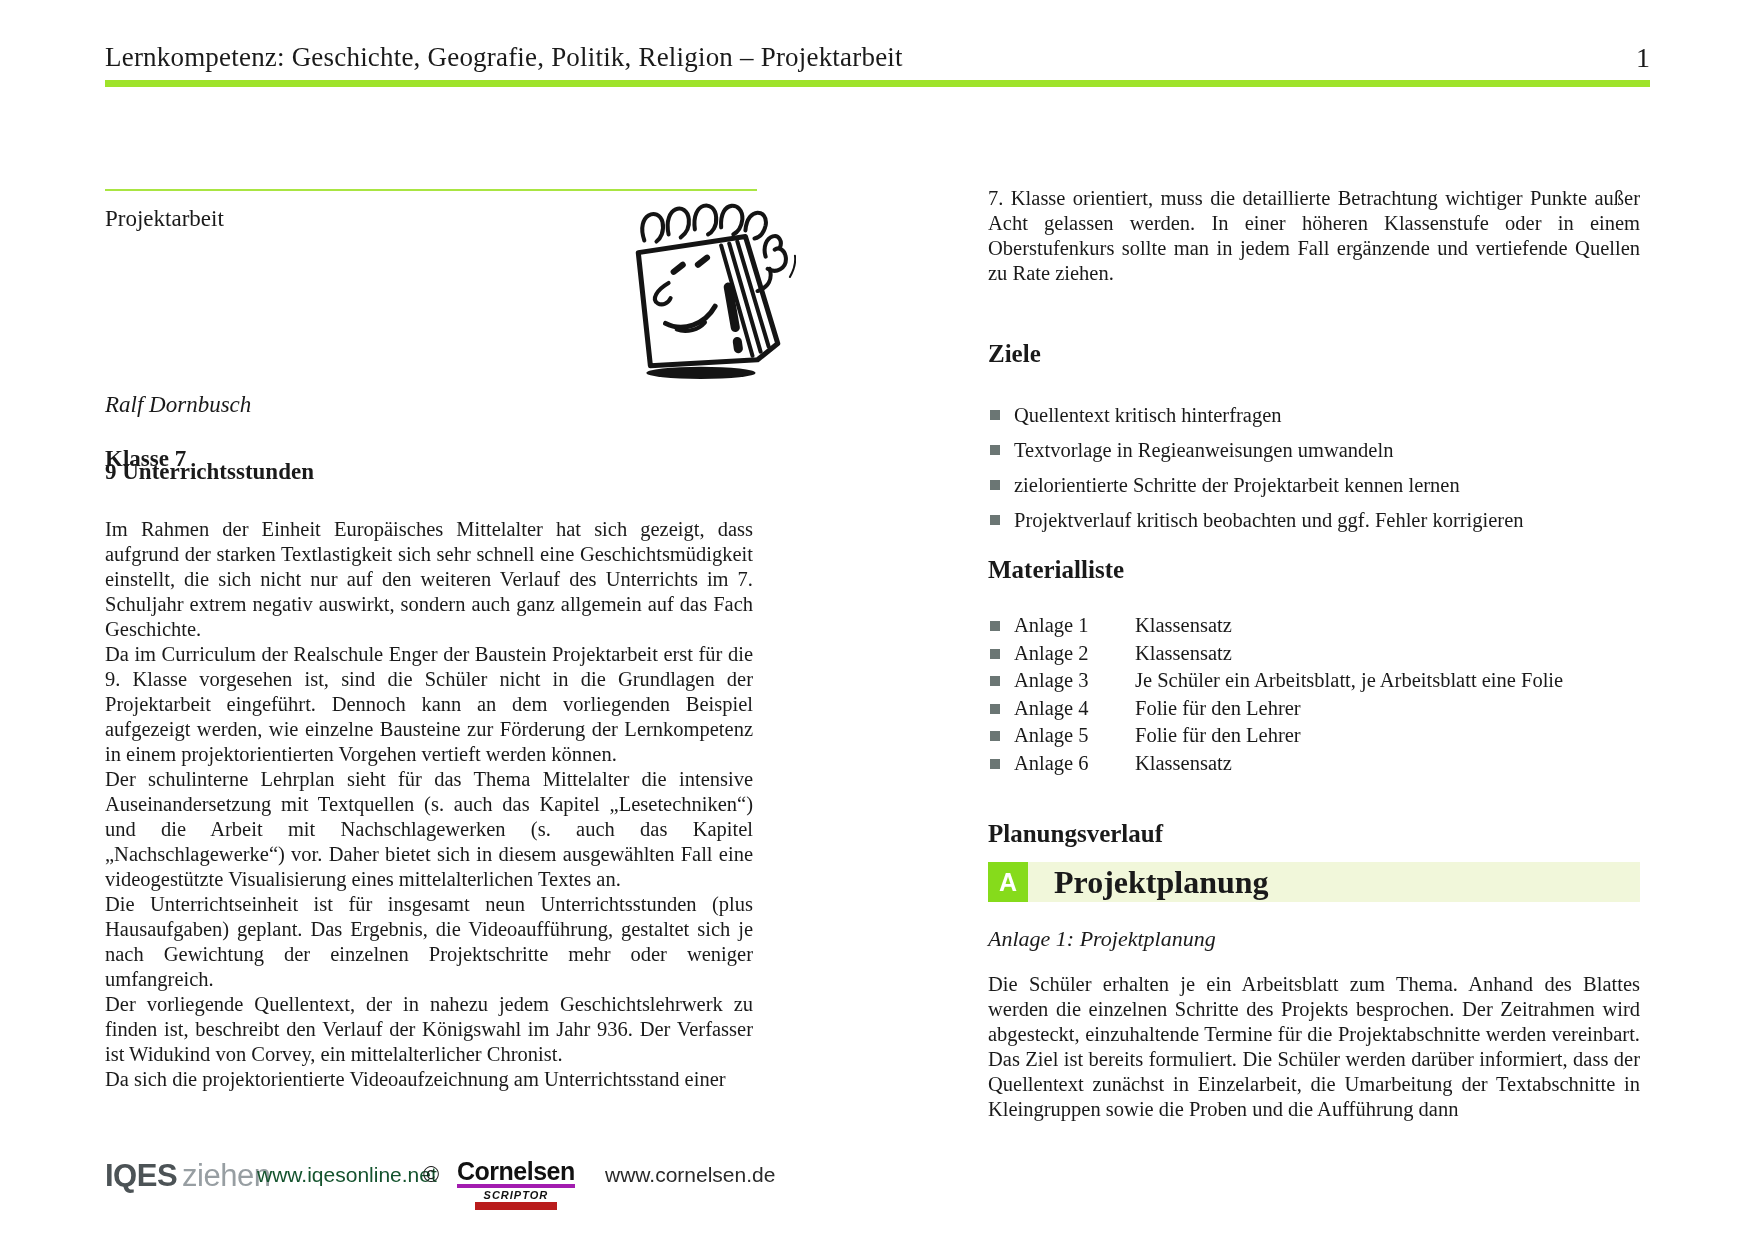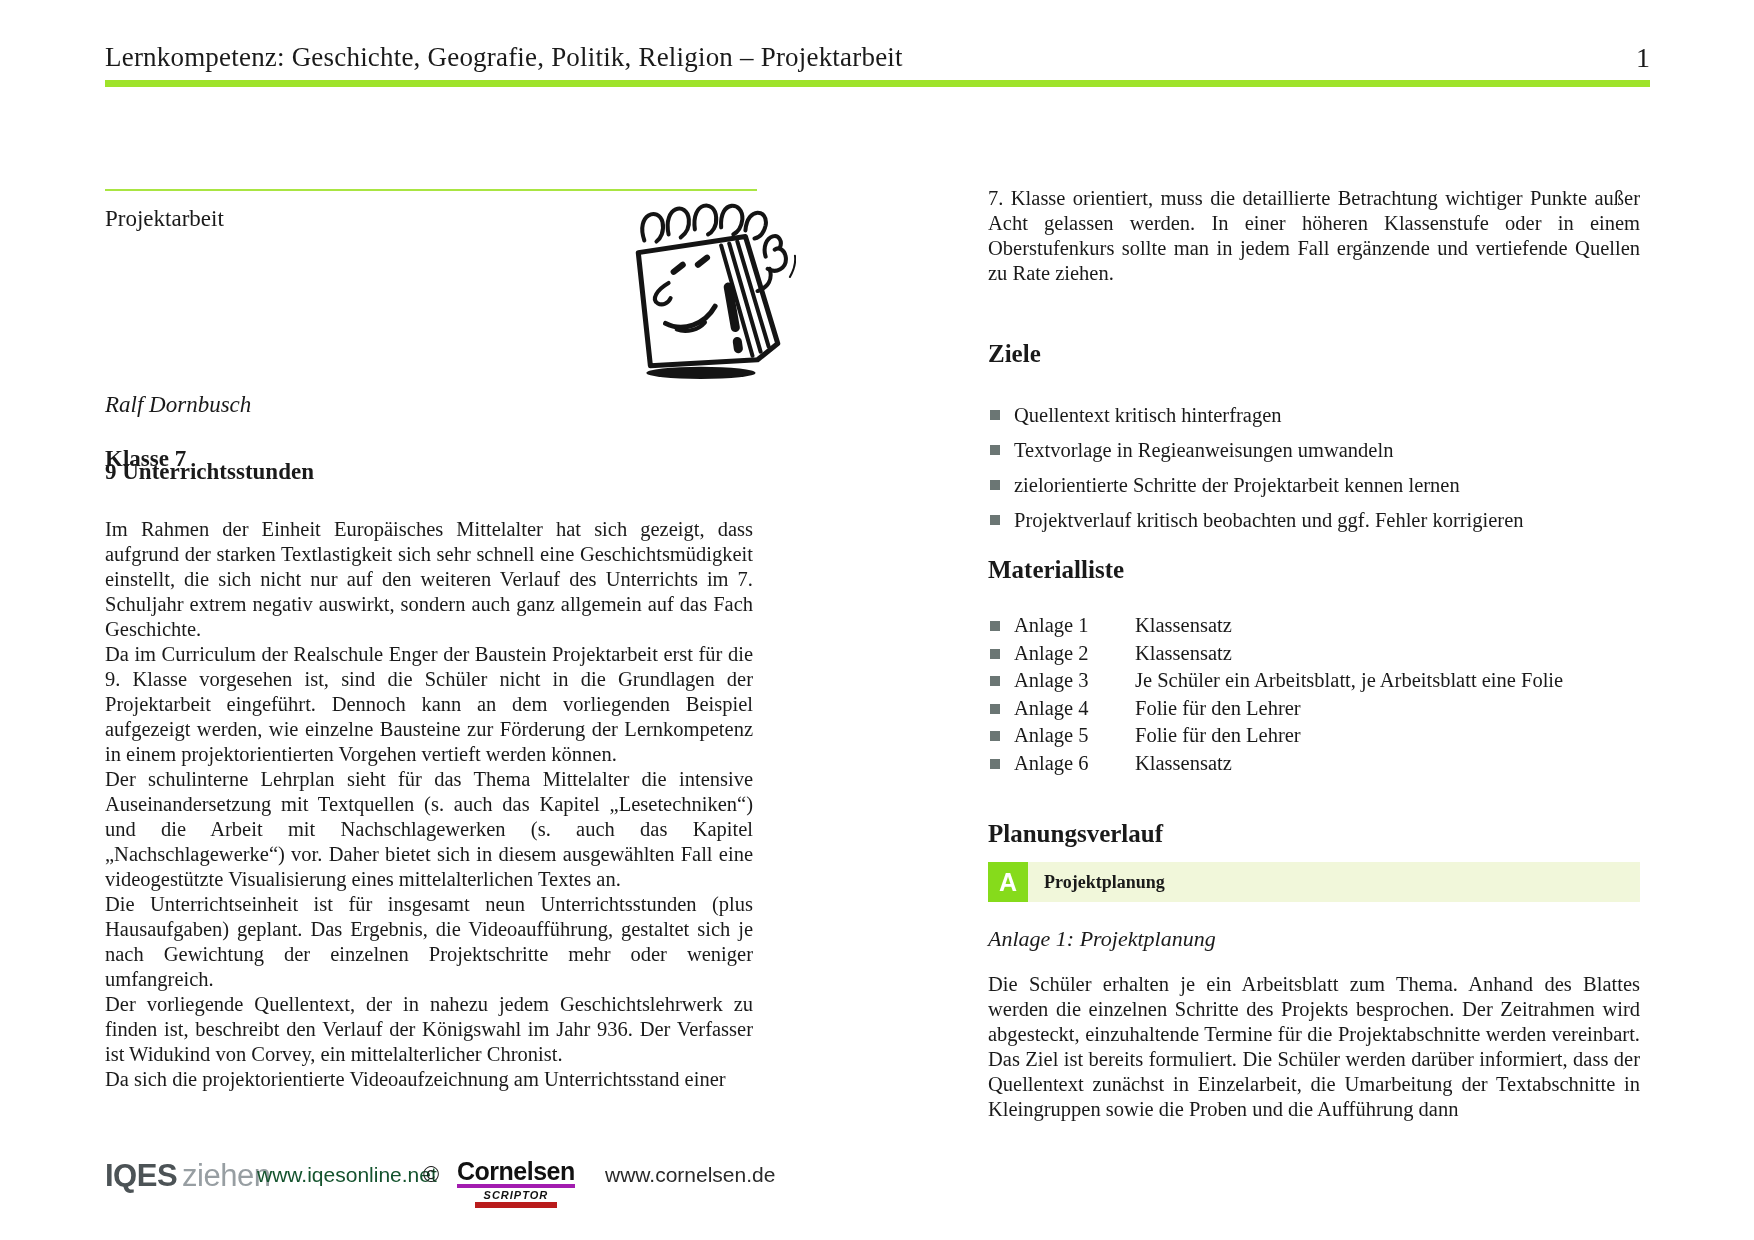--- a/index.html
+++ b/index.html
@@ -39,34 +39,34 @@
   .mat-label{flex:0 0 121px;}
   .mat-desc{flex:1 1 auto;}
 
   .phase-box{position:absolute;left:988px;top:862px;width:652px;height:40px;display:flex;align-items:stretch;}
   .phase-letter{
     flex:0 0 40px;background:#86db1b;color:#ffffff;
     font-family:"Liberation Sans", sans-serif;font-weight:bold;font-size:25px;
     display:flex;align-items:center;justify-content:center;
   }
   .phase-strip{flex:1 1 auto;background:#f1f7da;display:flex;align-items:center;}
-  .phase-title{font-size:18px;font-weight:bold;padding-left:16px;}
+  .phase-title{font-size:32px;font-weight:bold;padding-left:26px;}
   .phase-subtitle{position:absolute;left:988px;top:926px;font-size:22px;font-style:italic;}
   .r-final{position:absolute;left:988px;top:972px;width:652px;}
 
   
   .footer{position:absolute;left:105px;top:1158px;width:1545px;height:50px;font-family:"Liberation Sans", sans-serif;}
   .iqes-logo{position:absolute;left:0;top:0;font-size:31px;letter-spacing:-.5px;}
   .iqes-bold{color:#4c5356;font-weight:bold;}
   .iqes-light{color:#979ea2;margin-left:5px;font-weight:normal;}
   .footer-url1{position:absolute;left:152px;top:5px;font-size:21px;color:#14532d;text-decoration:none;}
   .copyright{position:absolute;left:318px;top:4px;font-size:22px;color:#1a1a1a;}
   .cornelsen-logo{position:absolute;left:352px;top:0px;text-align:center;}
   .cornelsen-word{display:block;font-size:25px;font-weight:bold;color:#111;border-bottom:4px solid #a21caf;letter-spacing:-.5px;line-height:26px;}
-  .scriptor-word{display:block;font-size:11px;font-weight:bold;font-style:italic;color:#111;letter-spacing:1px;border-bottom:6px solid #b91c1c;line-height:13px;width:70%;margin:1px auto 0;}
+  .scriptor-word{display:block;font-size:11px;font-weight:bold;font-style:italic;color:#111;letter-spacing:1px;border-bottom:8px solid #b91c1c;line-height:13px;width:70%;margin:1px auto 0;}
   .footer-url2{position:absolute;left:500px;top:5px;font-size:21px;color:#2a2a2a;text-decoration:none;}
 </style>
 </head>
 <body>
 
 <div class="page">
 
   <div class="header-title">Lernkompetenz: Geschichte, Geografie, Politik, Religion – Projektarbeit</div>
   <div class="page-number">1</div>
   <div class="header-rule"></div>

